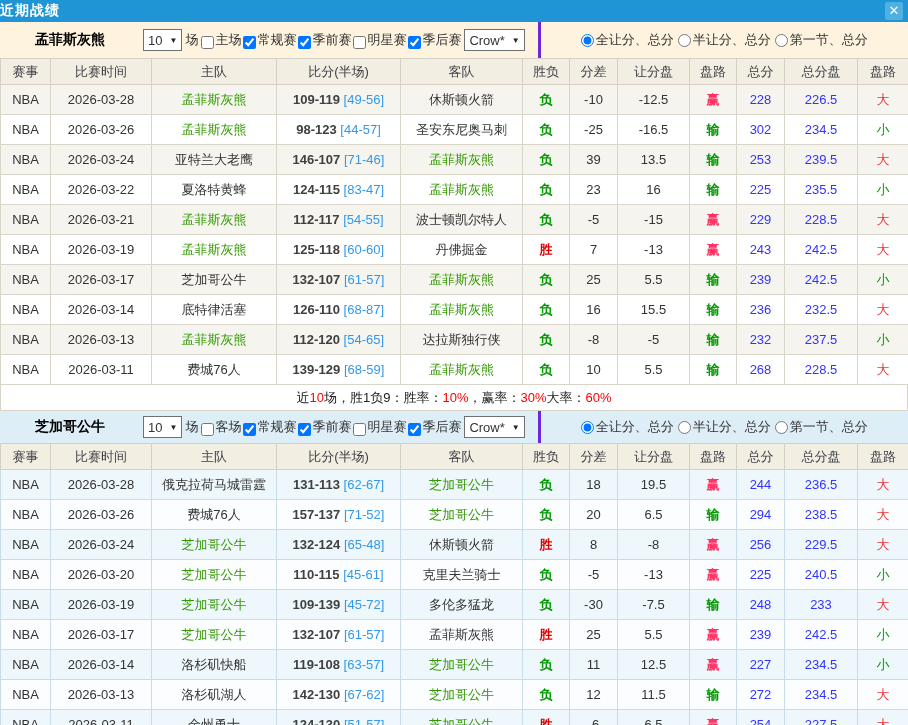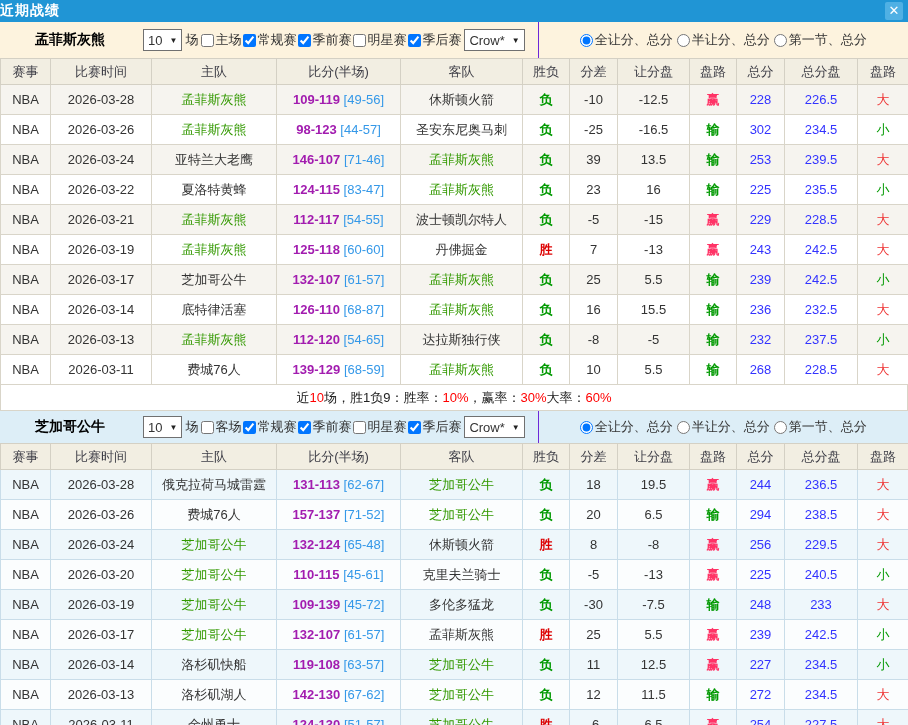--- a/index.html
+++ b/index.html
@@ -13,35 +13,35 @@
   .titlebar .close{position:absolute;right:5px;top:2px;width:18px;height:18px;background:#4fb0e4;border-radius:2px;
     color:#fff;font-weight:bold;font-size:13px;line-height:18px;text-align:center;cursor:pointer;}
   
   .secbar{display:flex;align-items:center;white-space:nowrap;}
   .secbar.cream{height:36px;background:#fdf3de;}
   .secbar.blue{height:32px;background:#ddeef7;}
   .team{flex:0 0 140px;text-align:center;font-weight:bold;font-size:14px;color:#000;}
   .sel{background:#fff;border:1px solid #707070;height:20px;padding:0 4px;display:inline-flex;align-items:center;margin:0 3px;cursor:pointer;}
   .sel .arrow{margin-left:7px;font-size:8px;color:#222;}
   .lbl{margin-right:1px;}
-  label.chk{display:inline-flex;align-items:center;cursor:pointer;}
+  label.chk{display:inline-flex;align-items:flex-end;cursor:pointer;}
   label.chk input{margin:0 1px 0 2px;width:13px;height:13px;}
-  .modes{flex:1;align-self:stretch;display:flex;align-items:center;justify-content:center;border-left:1px solid #6d28d9;margin-left:10px;}
+  .modes{flex:1;align-self:stretch;display:flex;align-items:center;justify-content:center;border-left:3px solid #6d28d9;margin-left:10px;}
   label.radio{display:inline-flex;align-items:center;cursor:pointer;margin:0 2px;}
   label.radio input{margin:0 2px 0 0;width:13px;height:13px;}
   
   table{border-collapse:collapse;table-layout:fixed;width:908px;}
   th{height:23px;background:#f2eee2;font-weight:normal;color:#3d3d46;font-size:13px;border:1px solid #d4d0c4;overflow:hidden;}
   td{height:27px;text-align:center;font-size:13px;color:#333;border:1px solid #d9d5c9;overflow:hidden;white-space:nowrap;}
   table.t1 tbody tr:nth-child(odd) td{background:#f6f4ef;}
   table.t1 tbody tr:nth-child(even) td{background:#ffffff;}
   table.t2 td{border-color:#c9dde9;}
   table.t2 tbody tr:nth-child(odd) td{background:#eef7fb;}
   table.t2 tbody tr:nth-child(even) td{background:#fbfdfe;}
-  .score-b{font-weight:bold;color:#a21caf;}
+  .score-b{font-weight:bold;color:#404040;}
   .half{color:#3498e8;}
   .team-green{color:#339900;}
   .blue-num{color:#3333ff;margin-left:11px;}
   .red-b{color:#dd0000;font-weight:bold;}
   .green-b{color:#009900;font-weight:bold;}
   .pink-b{color:#ff3366;font-weight:bold;}
   .red{color:#ee3333;}
   .green{color:#009900;}
   
   .summary{height:25px;display:flex;align-items:center;justify-content:center;background:#fff;

